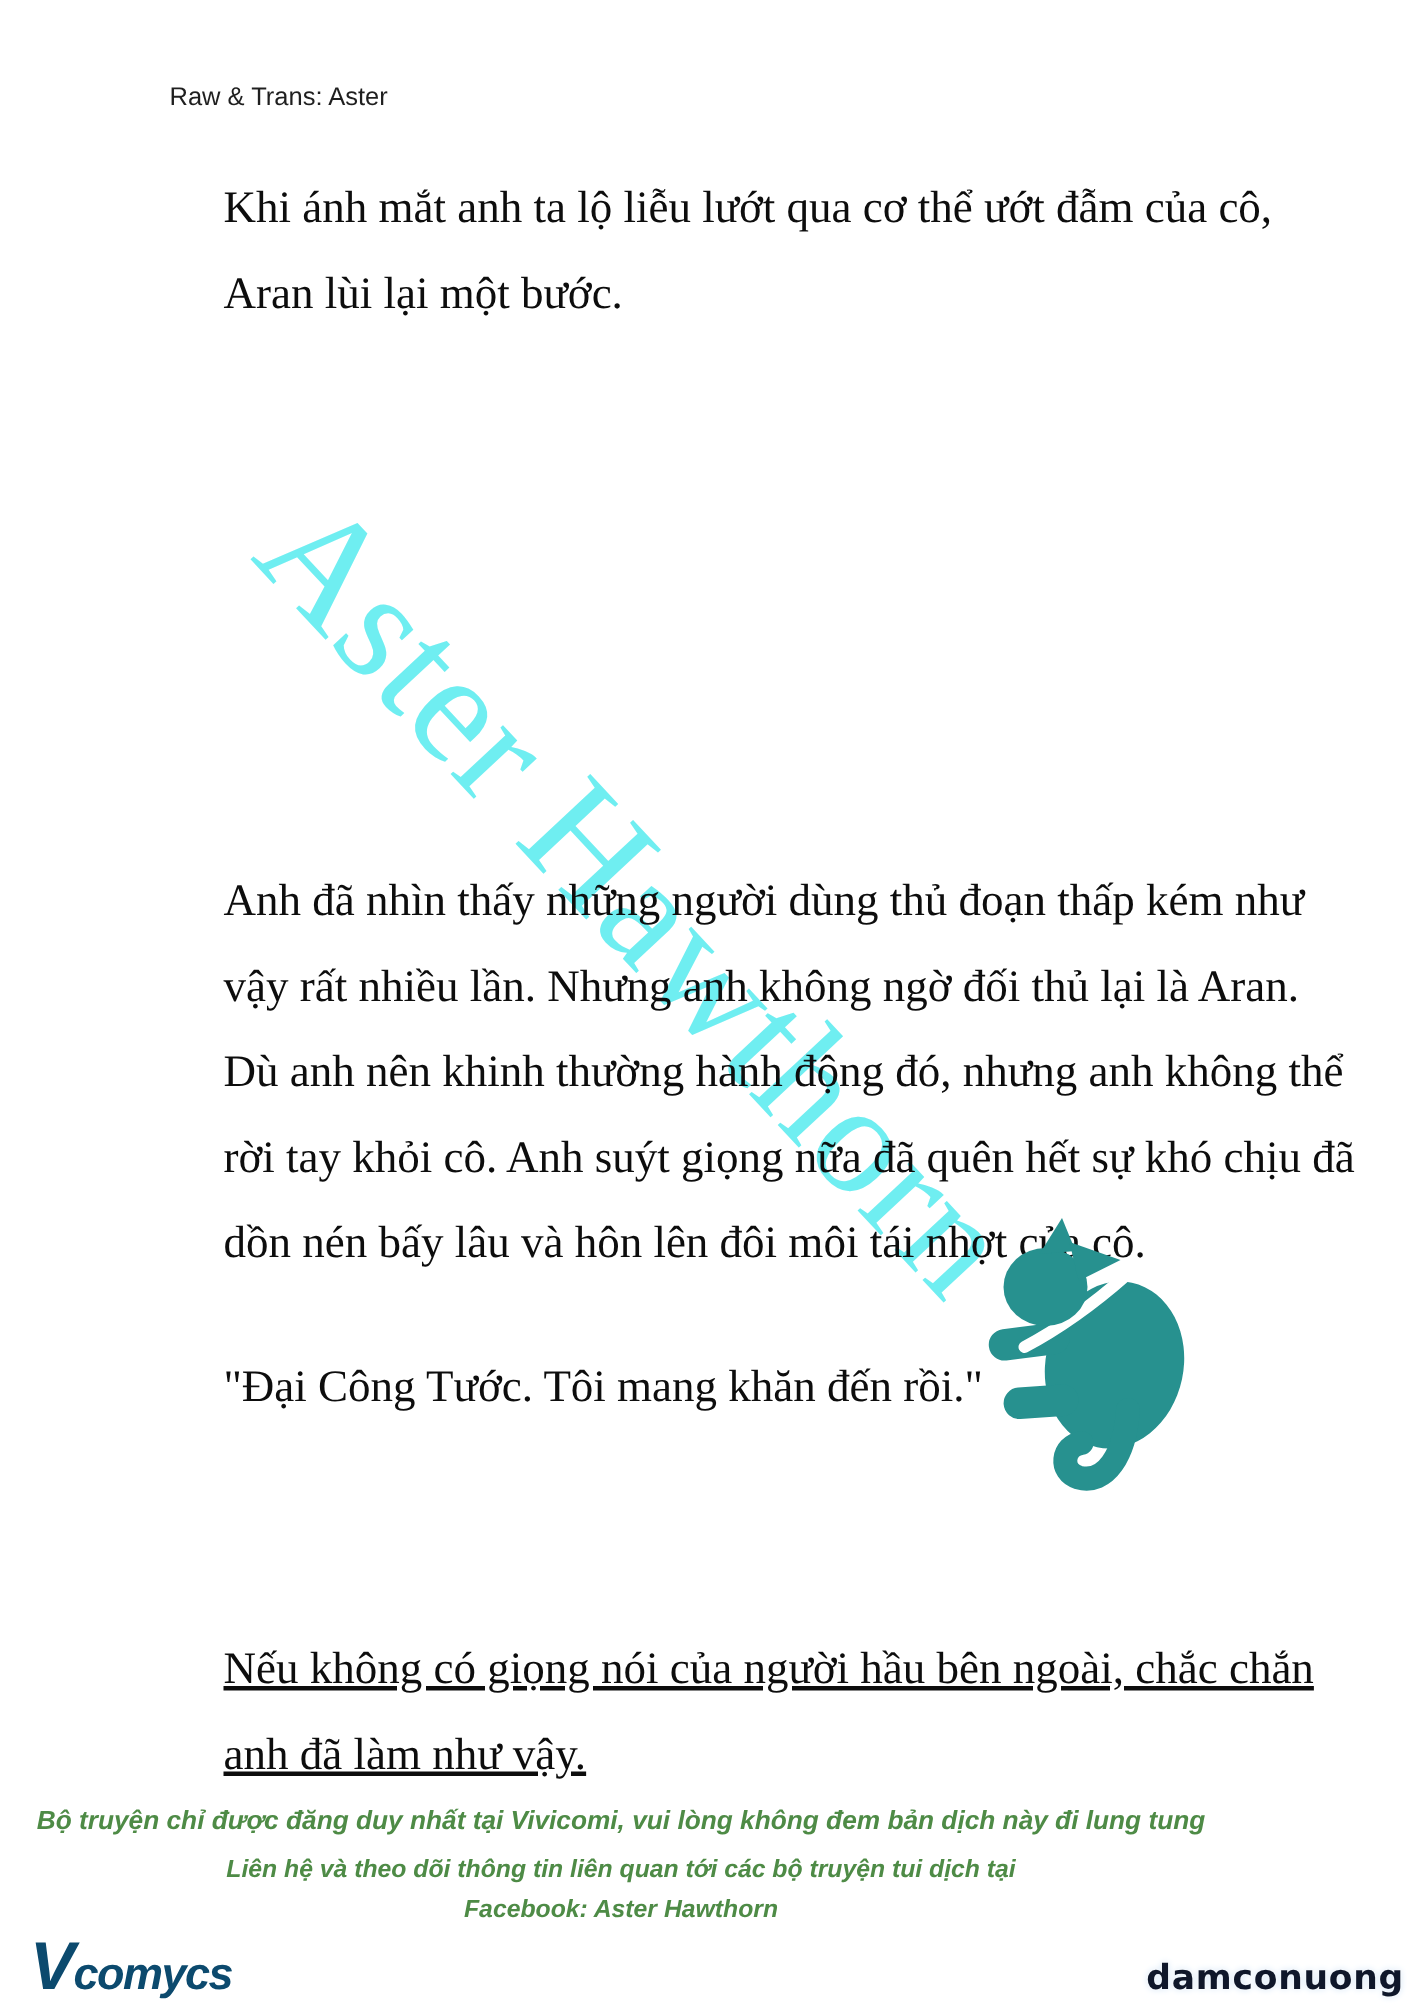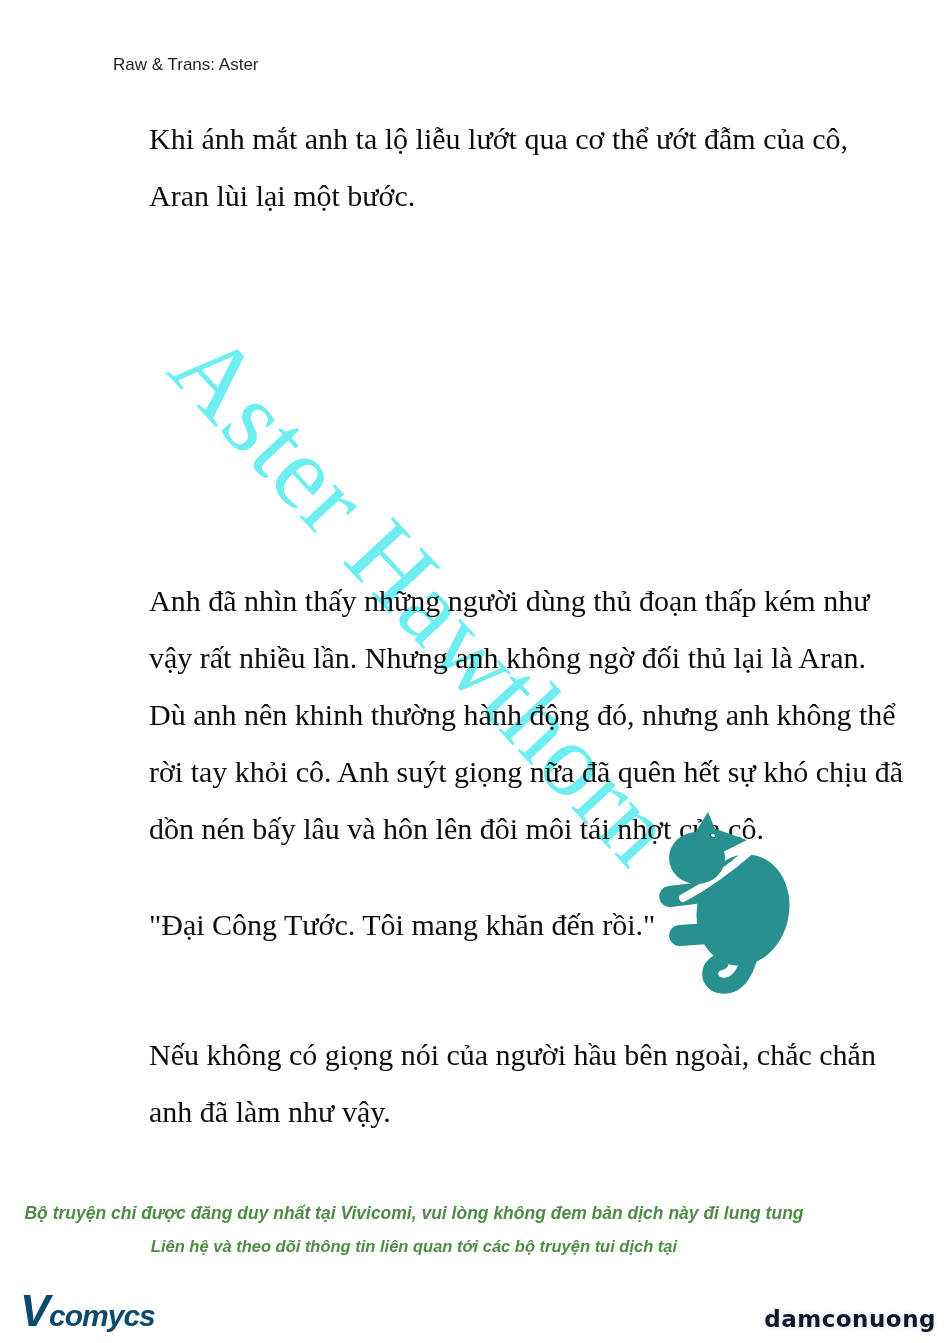--- a/index.html
+++ b/index.html
@@ -41,21 +41,21 @@
     font-size: 30px;
     line-height: 57px;
     color: #0d0d0d;
     z-index: 2;
   }
   .ln { display: block; white-space: nowrap; margin-left: 36px; }
   .p1 { top: 110px; }
   .p2 { top: 292px; }
   .p3 { top: 572px; }
   .p4 { top: 896px; }
-  .p5 { top: 1026px; }
+  .p5 { top: 1084px; text-decoration: underline; }
   .cat {
     position: absolute;
     left: 655px;
     top: 810px;
     z-index: 2;
   }
   .footer-line {
     position: absolute;
     left: 0;
     width: 828px;
@@ -146,18 +146,19 @@
       <ellipse cx="42" cy="48" rx="28" ry="26"></ellipse>
 
       <polygon points="38,26 53,2 62,24"></polygon>
 
       <polygon points="58,18 92,30 64,44"></polygon>
     </g>
   </svg>
 
   <div class="footer-line f1">Bộ truyện chỉ được đăng duy nhất tại Vivicomi, vui lòng không đem bản dịch này đi lung tung</div>
   <div class="footer-line f2">Liên hệ và theo dõi thông tin liên quan tới các bộ truyện tui dịch tại</div>
+  <div class="footer-line f3">Facebook: Aster Hawthorn</div>
 
   <span class="logo">Vcomycs</span>
 
   <span class="corner-mark">damconuong</span>
 
 </div>
 
 </body></html>

